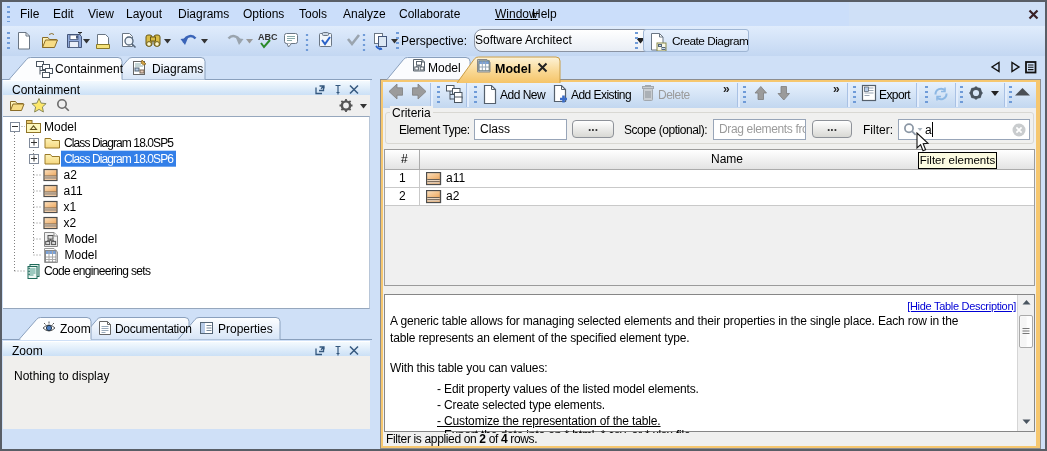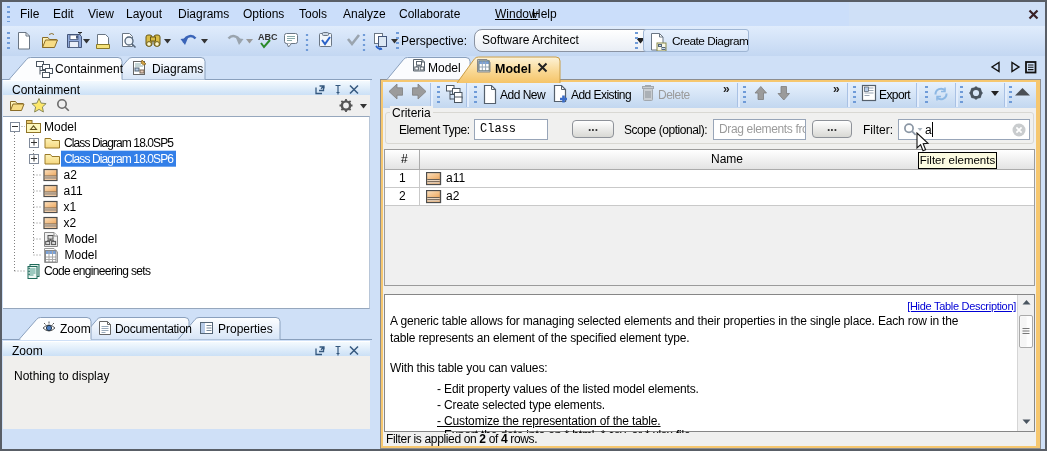--- a/index.html
+++ b/index.html
@@ -15,21 +15,21 @@
 .grip { position:absolute; width:3px;
   background-image:repeating-linear-gradient(#6f9bd8 0 2px, rgba(255,255,255,0) 2px 5px); }
 
 #toolbar { position:absolute; left:0; top:24px; width:1043px; height:30px;
   background:linear-gradient(#e0ecfc,#c3d7f2); }
 .darr { position:absolute; width:0; height:0; border-left:3px solid transparent;
   border-right:3px solid transparent; border-top:4px solid #333; }
 #persp { position:absolute; left:399px; top:8px; }
 #perspdd { position:absolute; left:472px; top:3px; width:180px; height:23px;
   background:linear-gradient(#ffffff,#e9eef5); border:1px solid #8a93a2; border-radius:8px;
-  line-height:21px; padding-left:7px; }
+  line-height:21px; padding-left:0; }
 #creatediag { position:absolute; left:641px; top:3px; width:106px; height:23px; white-space:nowrap; overflow:hidden;
   background:linear-gradient(#e8f1fd,#cfe0f6); border:1px solid #9fb6d4; border-radius:3px; }
 
 .phdr { position:absolute; background:linear-gradient(#f4fafe,#cbe0f6);
   border-top:1px solid #fff; line-height:17px; }
 .ptool { position:absolute; background:#efefef; }
 
 #tree { position:absolute; left:1px; top:114px; width:367px; height:193px;
   background:#fff; border-top:1px solid #96a7bd; border-bottom:1px solid #96a7bd; border-right:1px solid #b8c6d8; }
 #lbottom { position:absolute; left:1px; top:354px; width:367px; height:73px; background:#f0efed; }
@@ -500,21 +500,21 @@
     <div class="grip" style="left:360px;top:4px;height:18px;"></div>
     <div class="grip" style="left:470px;top:4px;height:18px;"></div>
     <div class="grip" style="left:542px;top:4px;height:18px;"></div>
     <div class="grip" style="left:577px;top:4px;height:18px;"></div>
     <div class="grip" style="left:626px;top:4px;height:18px;"></div>
   </div>
 
   <span style="position:absolute;left:7px;top:24px;background:#f0f0ef;z-index:2;padding:0 2px;">Criteria</span>
   <div style="position:absolute;left:2px;top:30px;width:649px;height:32px;border:1px solid #d9d8d3;border-radius:3px;"></div>
   <span class="tight" style="position:absolute;left:16px;top:41px;">Element Type:</span>
-  <div class="tbx" style="left:91px;top:37px;width:74px;font-family:Liberation Mono, monospace;">Class</div>
+  <div class="tbx" style="left:91px;top:37px;width:93px;">Class</div>
   <div class="dots" style="left:189px;top:38px;width:42px;">...</div>
   <span class="tight" style="position:absolute;left:241px;top:41px;">Scope (optional):</span>
   <div class="tbx" style="left:330px;top:37px;width:93px;color:#9b9b9b;overflow:hidden;white-space:nowrap;letter-spacing:-0.35px;">Drag elements fro</div>
   <div class="dots" style="left:429px;top:38px;width:40px;">...</div>
   <span style="position:absolute;left:480px;top:41px;">Filter:</span>
   <div class="tbx" style="left:515px;top:37px;width:132px;">
     <svg style="position:absolute;left:3px;top:2px;" width="22" height="16" viewBox="0 0 22 16">
       <circle cx="7" cy="6.2" r="4.1" fill="none" stroke="#8a96a4" stroke-width="1.7"></circle>
       <path d="M10.2 9.4 l3.4 3.4" stroke="#8a96a4" stroke-width="1.7"></path>
       <path d="M15.5 6 h5 l-2.5 3z" fill="#aab4be"></path>

